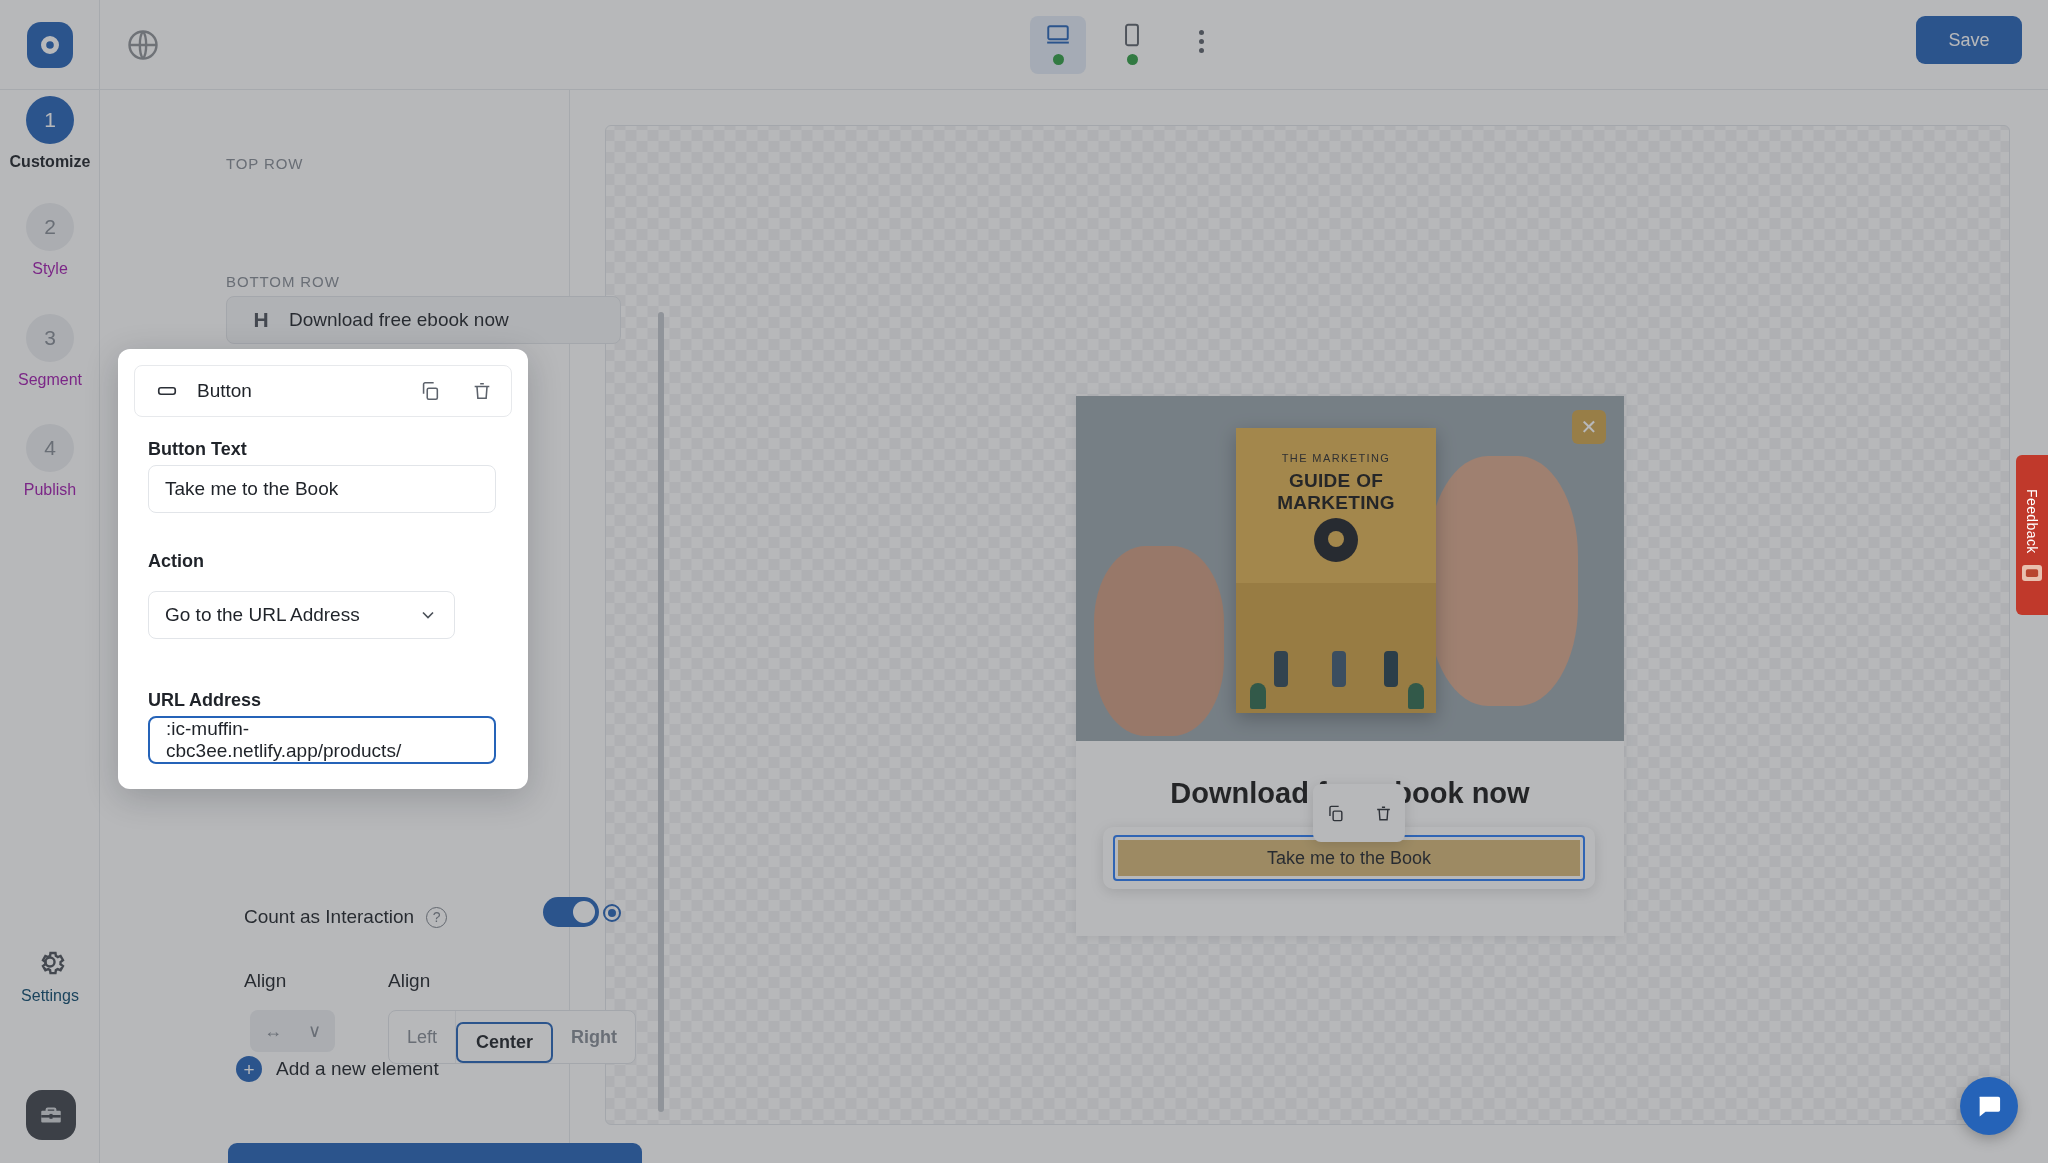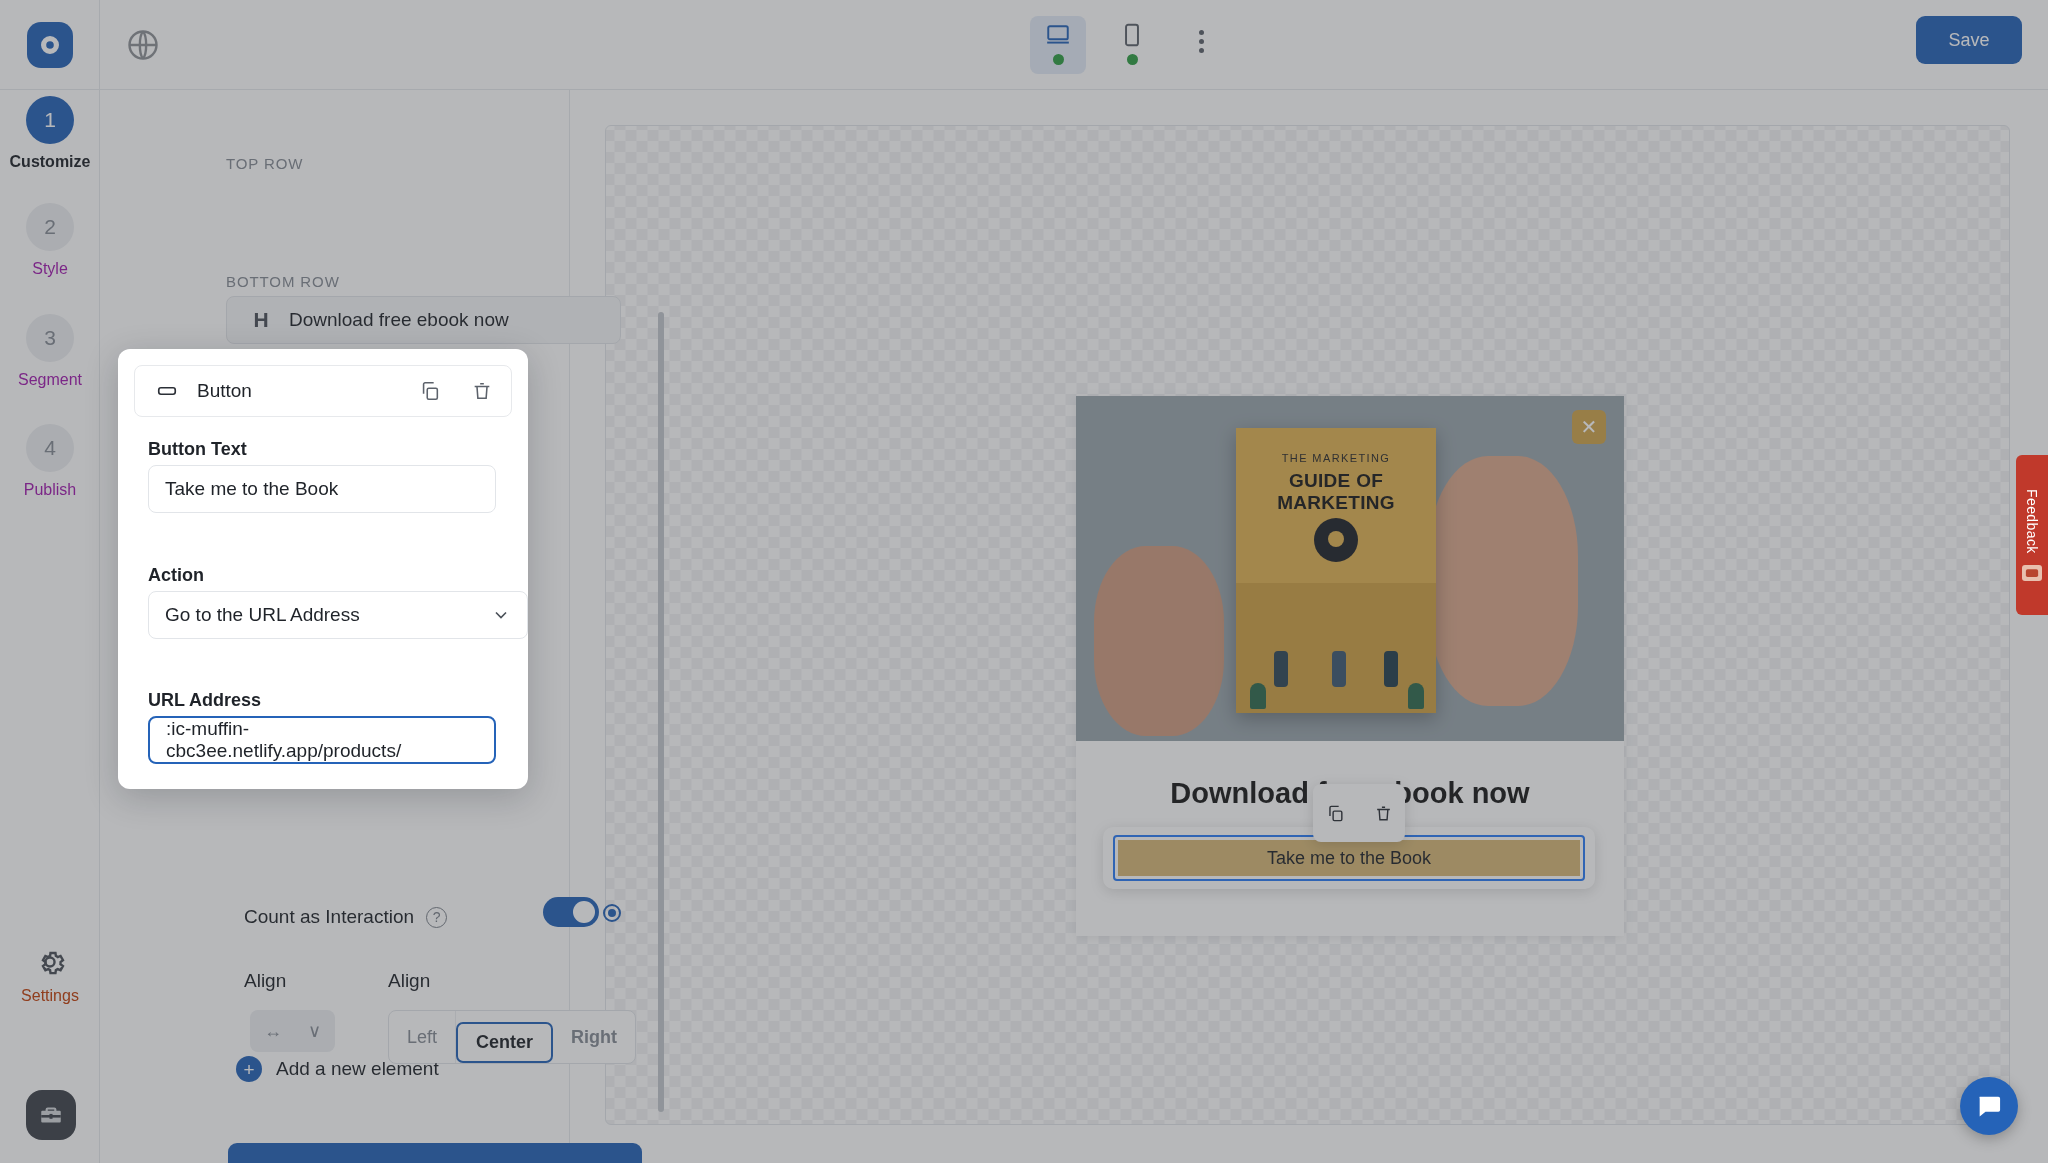--- a/index.html
+++ b/index.html
@@ -62,21 +62,21 @@
     width: 48px; height:48px; border-radius:50%; display:flex; align-items:center; justify-content:center;
     font-size: 21px;
   }
   .step.on .circ { background:#2563b8; color:#fff; }
   .step.off .circ { background:#eceef1; color:#868c95; }
   .step .lbl { font-size: 16px; }
   .step.on .lbl { color:#1f2329; font-weight: bold; }
   .step.off .lbl { color:#a21caf; }
   .settings-item { position:absolute; left:0; top: 855px; width:100px;
     display:flex; flex-direction:column; align-items:center; gap: 8px; }
-  .settings-item .lbl { font-size:16px; color:#c2410c;text-align:center; }
+  .settings-item .lbl { font-size:16px; color:#0c4a6e;text-align:center; }
   .briefcase {
     position:absolute; left:26px; top: 1000px; width:50px; height:50px; border-radius:16px;
     background:#3f444c; display:flex; align-items:center; justify-content:center;
   }
 
   
   .panel {
     position:absolute; left:100px; top:90px; width:470px; height:1073px;
     background:#ffffff; border-right:1px solid #e7e9ec; z-index: 8;
   }
@@ -140,21 +140,21 @@
   .pop-head .acts { position:absolute; right:16px; display:flex; gap: 26px; align-items:center; }
   .iconbtn { width:26px;height:26px;display:flex;align-items:center;justify-content:center;color:#5c626b;cursor:pointer;}
   .fld-label { position:absolute; left: 30px; font-size:18px; color:#1f2329; font-weight:bold; }
   .fld-input {
     position:absolute; left: 30px; width: 348px; height: 48px; border-radius:8px;
     border:1px solid #e2e5e9; background:#fff; display:flex; align-items:center; padding: 0 16px;
     font-size:19px; color:#1f2329;
   }
   .fld-input.focused { border:2px solid #2563b8; }
   .fld-select {
-    position:absolute; left:30px; width:380px; height:48px; border-radius:8px; border:1px solid #e2e5e9;
+    position:absolute; left:30px; width:307px; height:48px; border-radius:8px; border:1px solid #e2e5e9;
     background:#fff; display:flex; align-items:center; padding: 0 16px; font-size:19px; color:#1f2329;
   }
   .chev { position:absolute; right:16px; color:#4b5159; display:flex; }
 
   
   .canvas {
     position:absolute; left: 570px; top: 90px; width: 1478px; height: 1073px;
     background: #ffffff;
   }
   .canvas-inner {
@@ -419,21 +419,21 @@
           </svg>
         </span>
       </span>
     </div>
 
     <div class="fld-label" style="top:90px">Button Text</div>
     <div class="fld-input" style="top:116px">
       <span>Take me to the Book</span>
     </div>
 
-    <div class="fld-label" style="top:216px">Action</div>
+    <div class="fld-label" style="top:202px">Action</div>
     <div class="fld-select" style="top:242px">
       <span>Go to the URL Address</span>
       <span class="chev">
         <svg width="20" height="20" viewBox="0 0 24 24" fill="none" stroke="#4b5159" stroke-width="2">
             <path d="M6 9l6 6 6-6"></path>
           </svg>
       </span>
     </div>
 
     <div class="fld-label" style="top:341px">URL Address</div>

